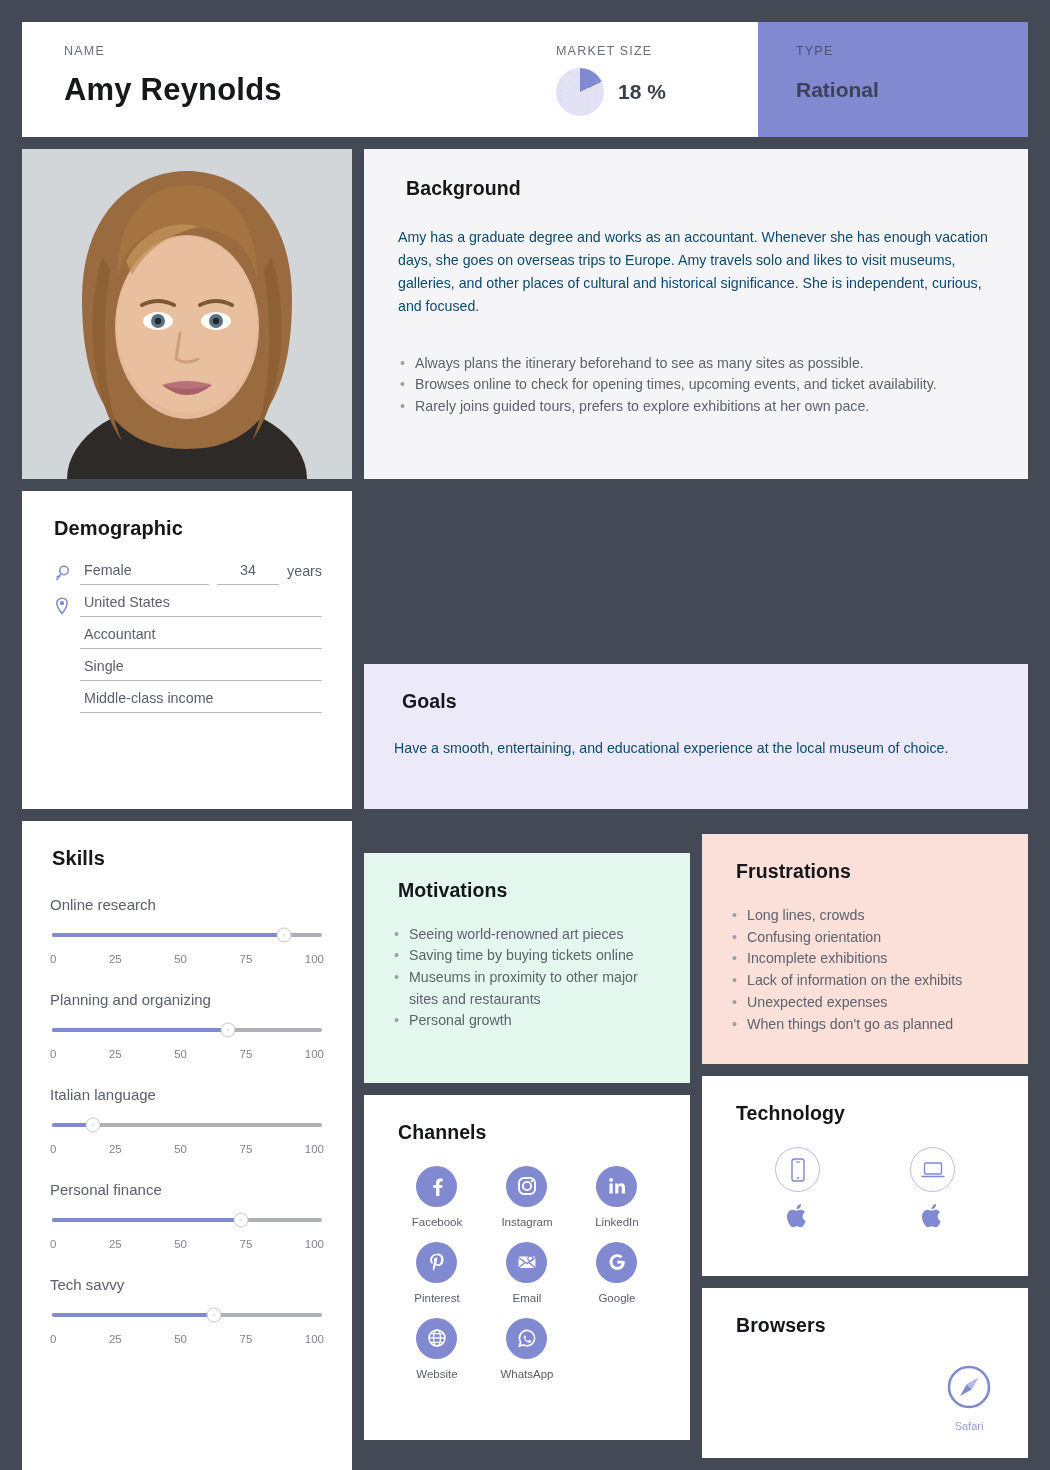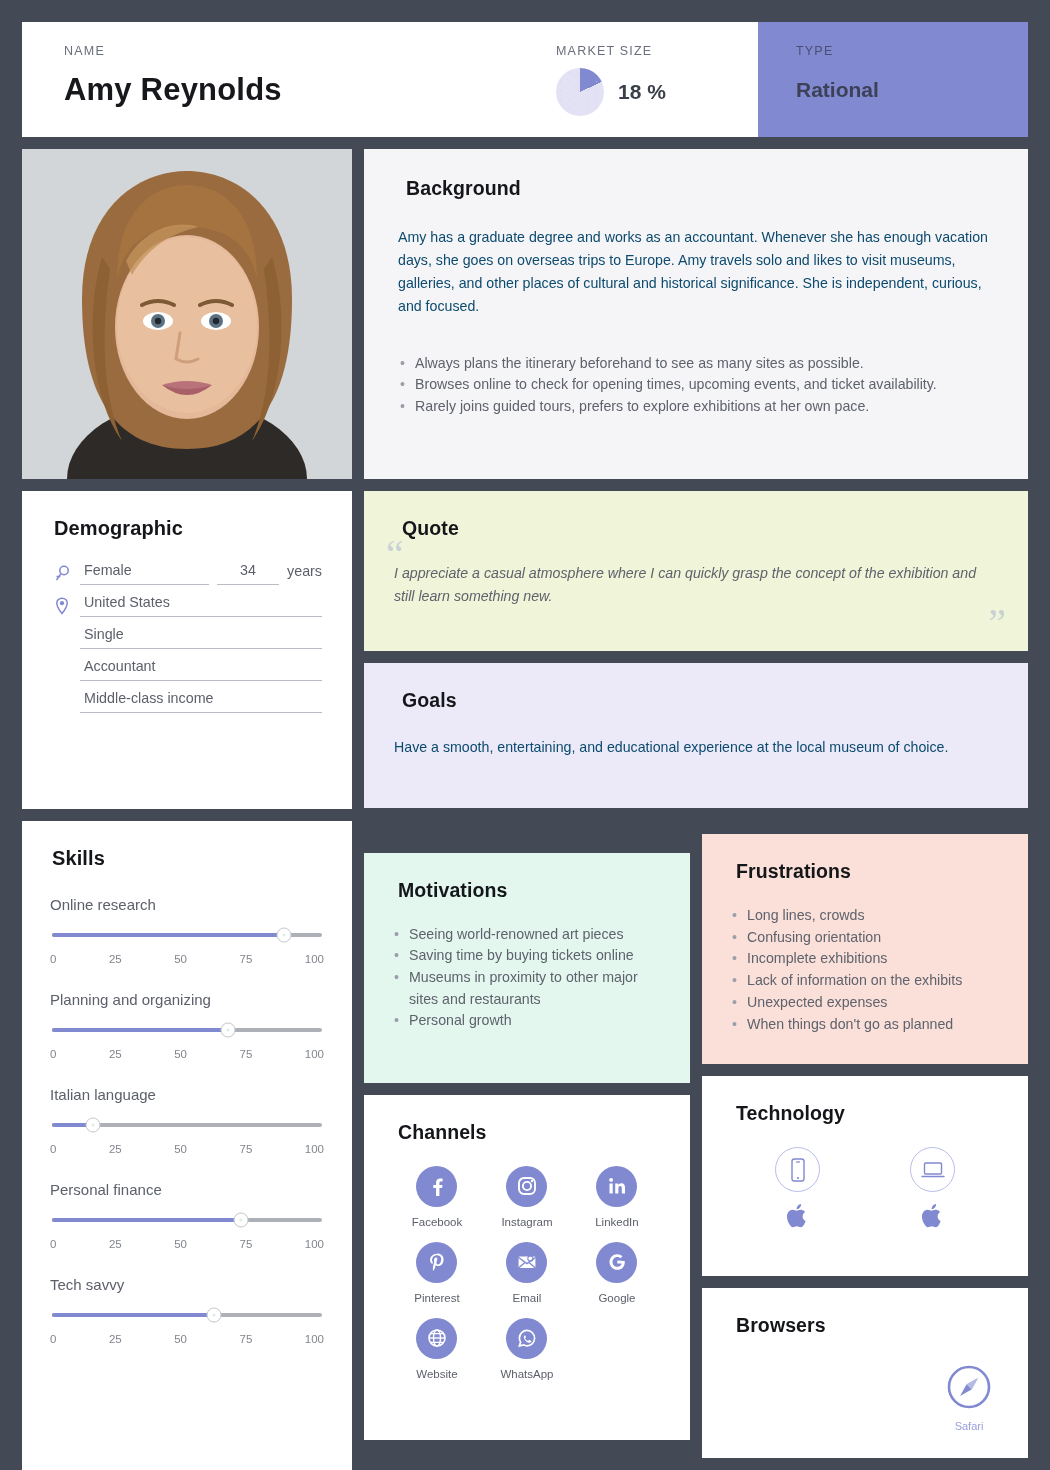--- a/index.html
+++ b/index.html
@@ -174,21 +174,21 @@
       <div class="ctitle">Background</div>
       <div class="body-txt">Amy has a graduate degree and works as an accountant. Whenever she has enough vacation days, she goes on overseas trips to Europe. Amy travels solo and likes to visit museums, galleries, and other places of cultural and historical significance. She is independent, curious, and focused.</div>
       <ul class="blist">
         <li>Always plans the itinerary beforehand to see as many sites as possible.</li>
         <li>Browses online to check for opening times, upcoming events, and ticket availability.</li>
         <li>Rarely joins guided tours, prefers to explore exhibitions at her own pace.</li>
       </ul>
     </div>
   </div>
 
-  <div class="grid" style="margin-top:12px; align-items:flex-start;">
+  <div class="grid" style="margin-top:12px; align-items:flex-end;">
     <div class="demo card">
       <div class="ctitle">Demographic</div>
       <div class="demo-rows">
         <div class="drow">
           <span class="dicon">
             <svg width="15" height="18" viewBox="0 0 15 18">
                 <circle cx="9" cy="5.5" r="4.2" fill="none" stroke="#8189d0" stroke-width="1.5"></circle>
                 <line x1="6" y1="8.6" x2="1.5" y2="15" stroke="#8189d0" stroke-width="1.5"></line>
                 <line x1="1.5" y1="11.5" x2="5.3" y2="11.5" stroke="#8189d0" stroke-width="1.5"></line>
               </svg>
@@ -200,38 +200,32 @@
         <div class="drow">
           <span class="dicon">
             <svg width="14" height="18" viewBox="0 0 14 18">
                 <path d="M7 1.2C4 1.2 1.8 3.4 1.8 6.2 1.8 10 7 16.5 7 16.5S12.2 10 12.2 6.2C12.2 3.4 10 1.2 7 1.2Z" fill="none" stroke="#8189d0" stroke-width="1.5"></path>
                 <circle cx="7" cy="6.2" r="2.1" fill="#8189d0"></circle>
               </svg>
           </span>
           <span class="dfield">United States</span>
         </div>
         <div class="drow">
+          <span class="dfield nopad">Accountant</span>
+        </div>
+        <div class="drow">
           <span class="dfield nopad">Single</span>
-        </div>
-        <div class="drow">
-          <span class="dfield nopad">Accountant</span>
         </div>
         <div class="drow">
           <span class="dfield nopad">Middle-class income</span>
         </div>
       </div>
     </div>
 
     <div class="col-mid">
-      <div class="quote">
-        <div class="ctitle">Quote</div>
-        <span class="qmark open">“</span>
-        <span class="qmark close">”</span>
-        <div class="qtext">I appreciate a casual atmosphere where I can quickly grasp the concept of the exhibition and still learn something new.</div>
-      </div>
       <div class="goals">
         <div class="ctitle">Goals</div>
         <div class="body-txt">Have a smooth, entertaining, and educational experience at the local museum of choice.</div>
       </div>
     </div>
   </div>
 
   <div class="lower" style="margin-top:12px;align-items:center;">
 
     <div class="skills card">

